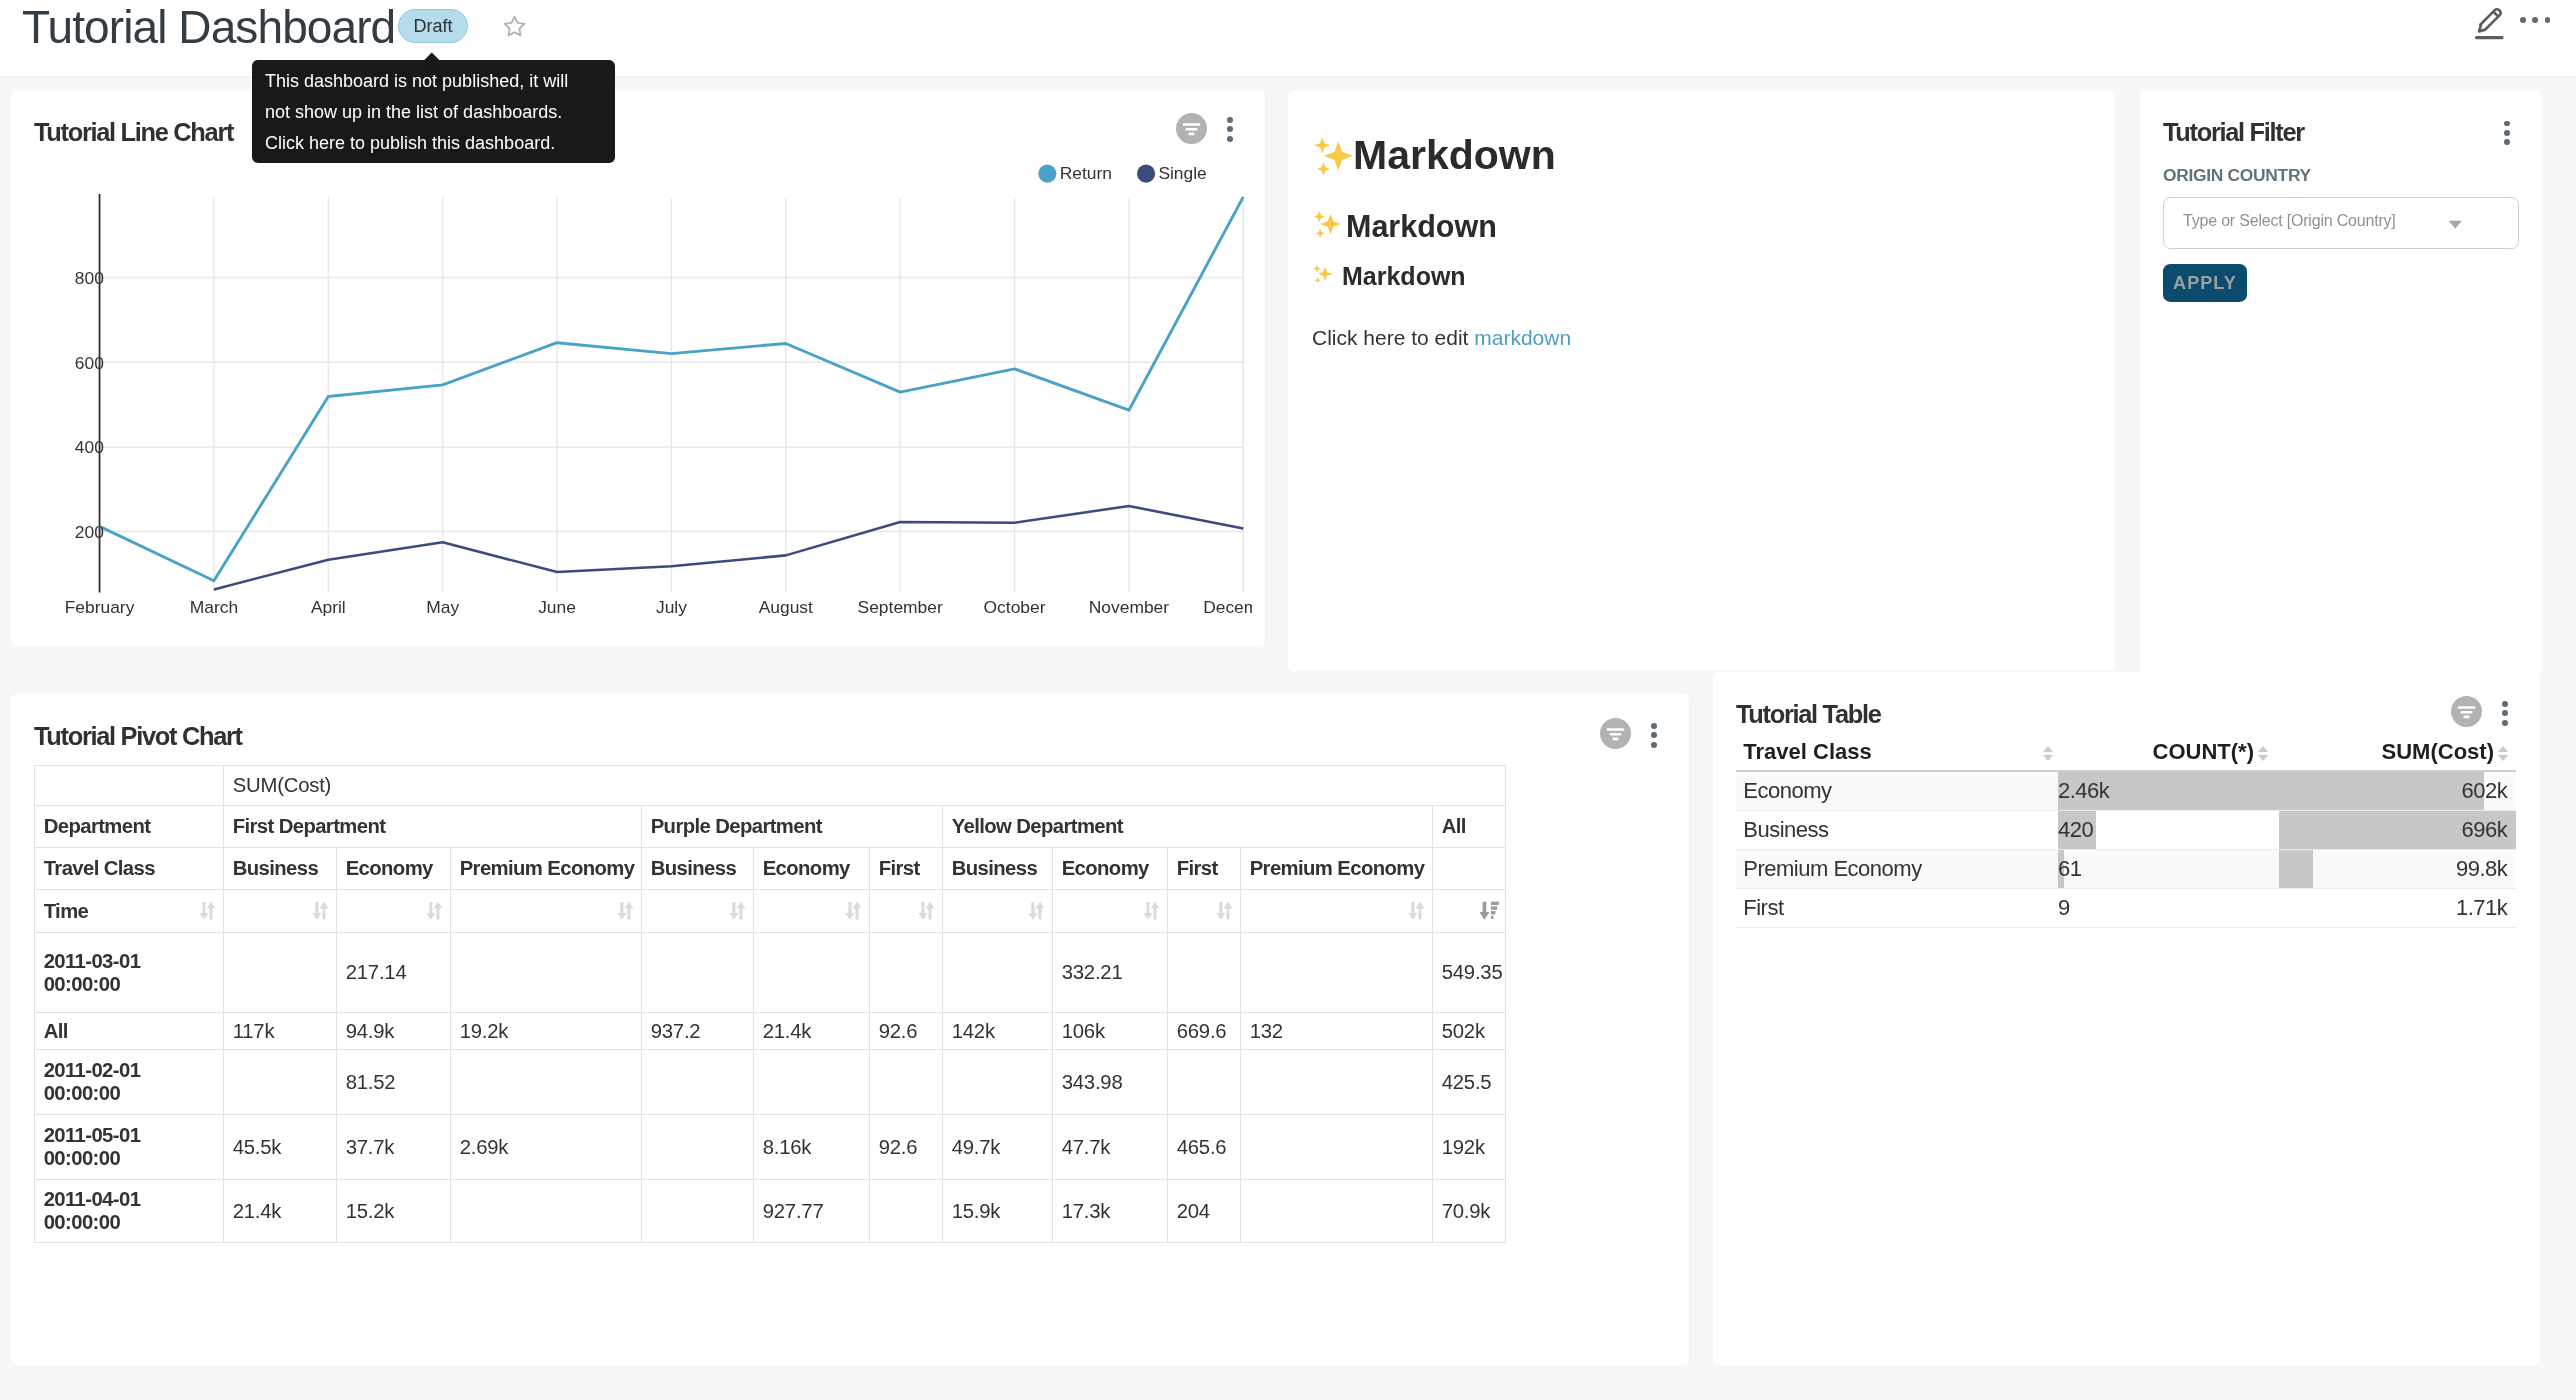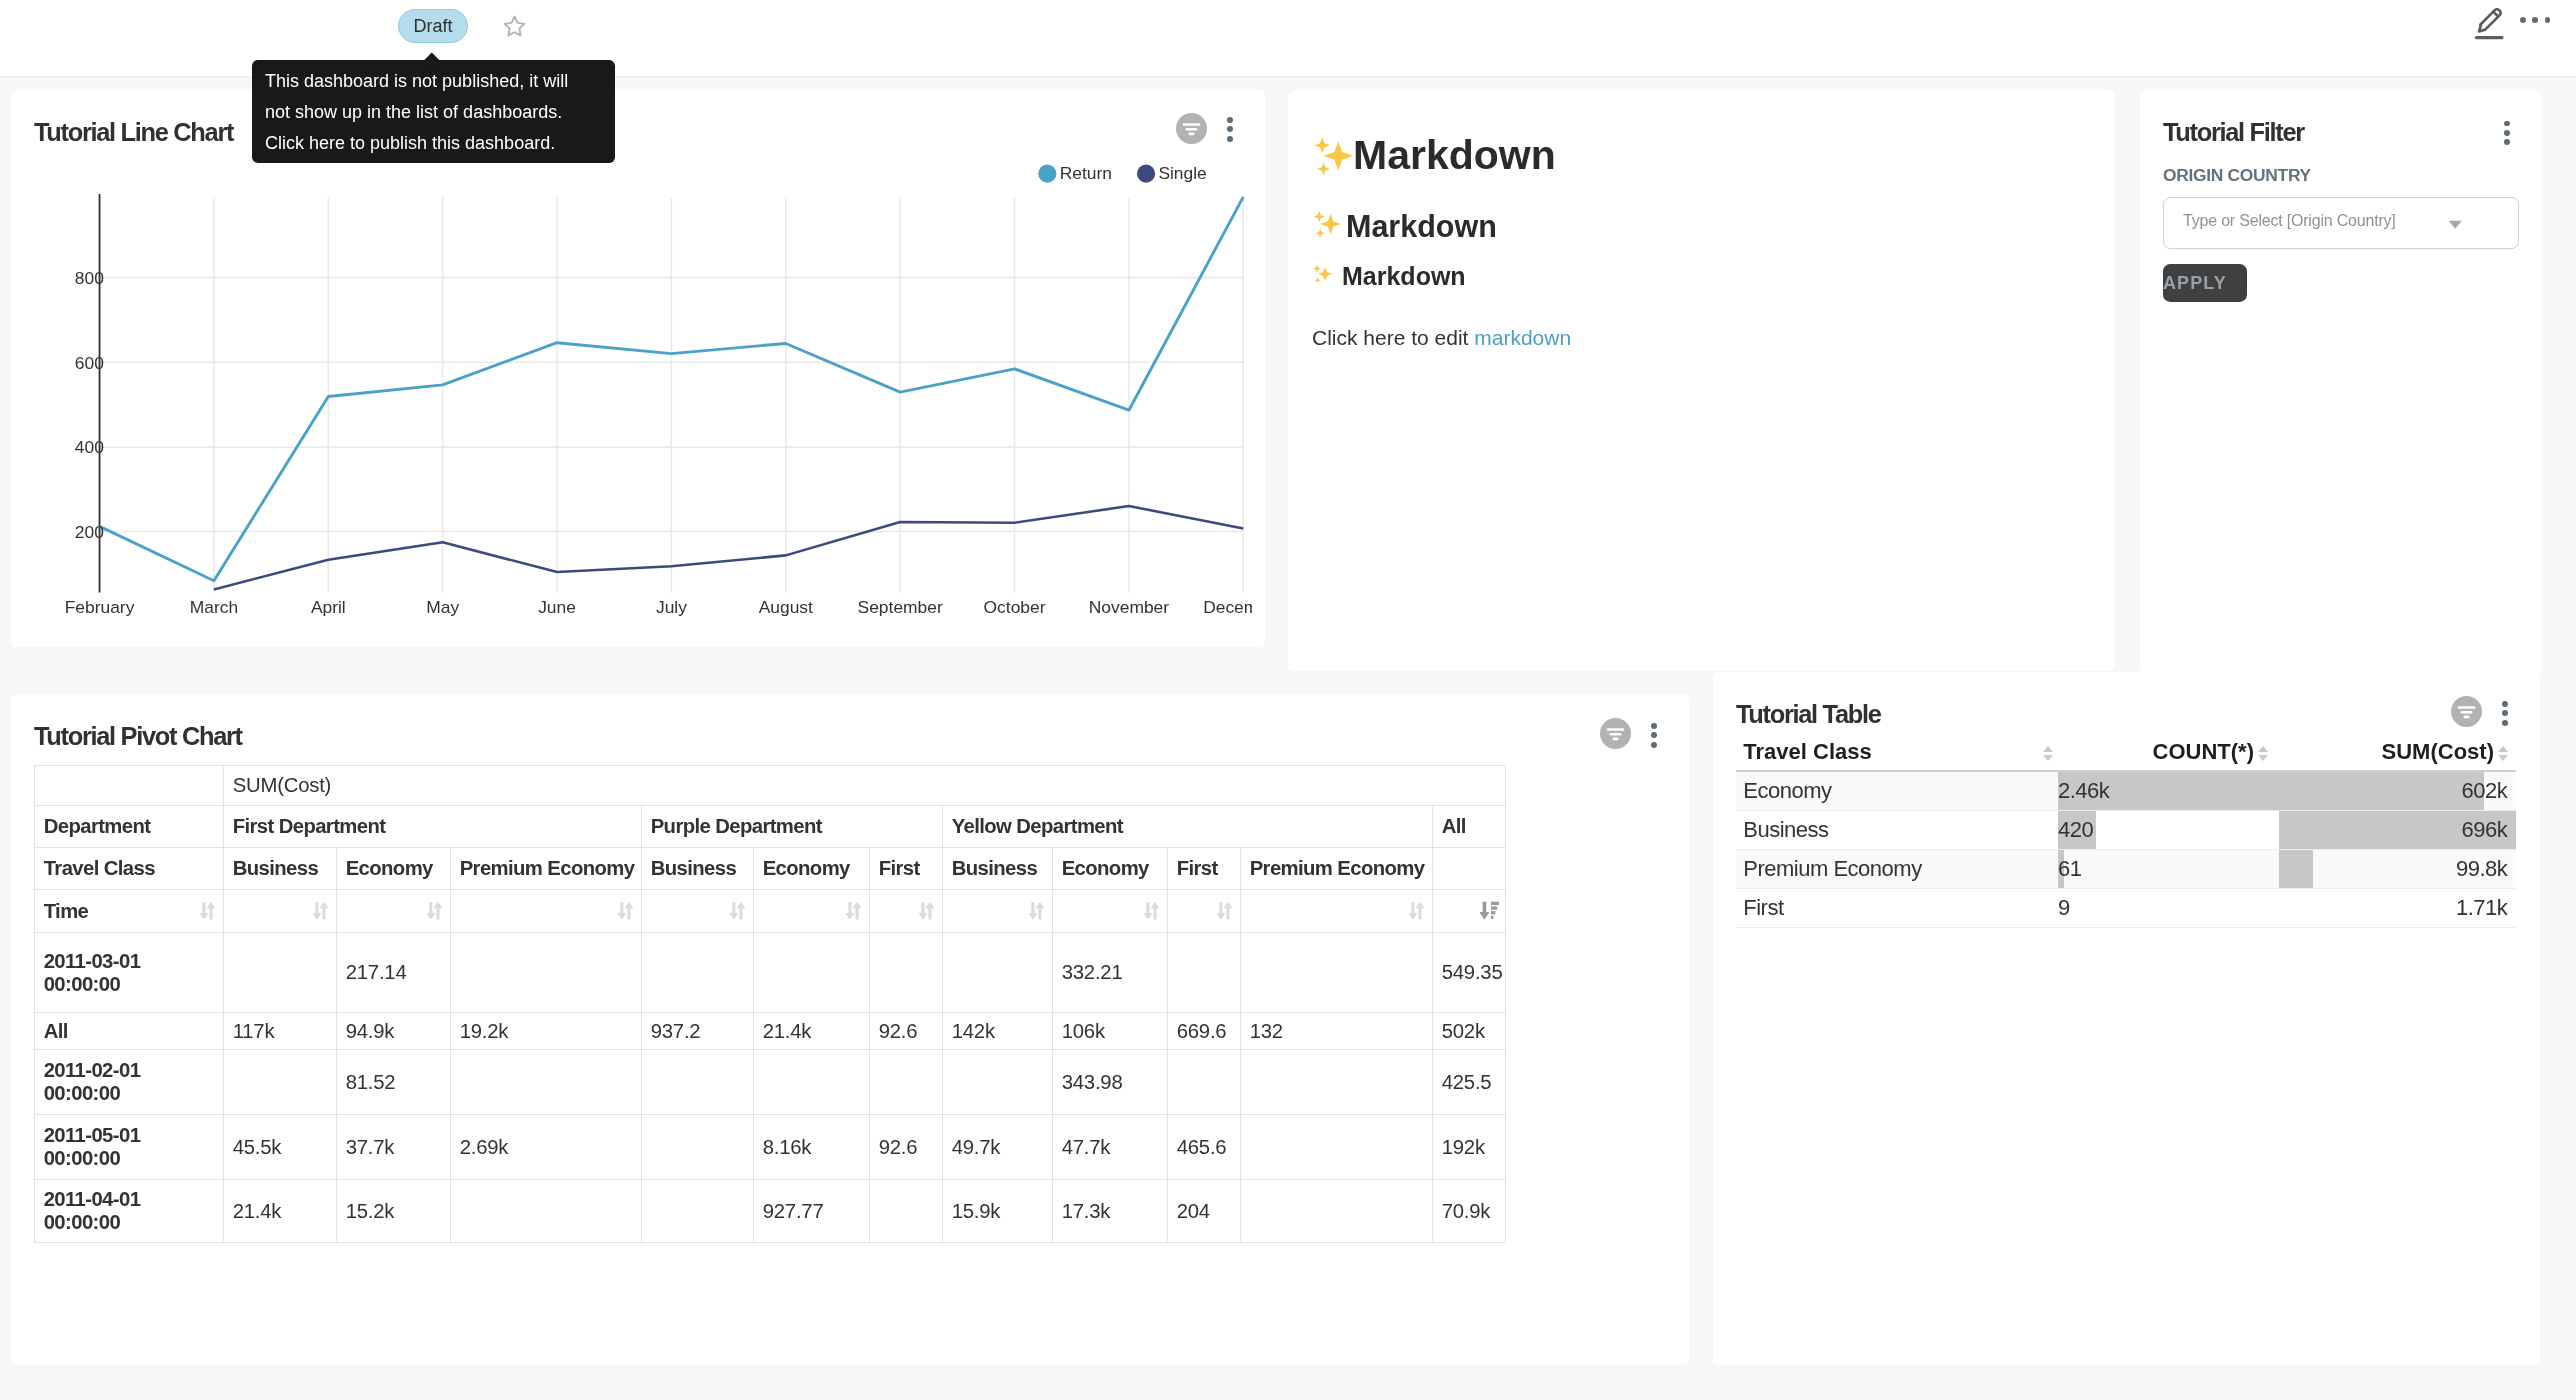--- a/index.html
+++ b/index.html
@@ -13,21 +13,21 @@
 
 .kebab span { display:block; width:5.8px; height:5.8px; border-radius:50%; background:#5f6b75; margin-bottom:3.6px; }
 .fcircle { position:absolute; width:31px; height:31px; border-radius:50%; background:#b2b2b2; }
 
 .tip { position:absolute; left:252px; top:60px; width:363px; height:103px; background:#18191b; border-radius:5.8px; color:#fff; font-size:18px; line-height:31px; padding:5.8px 0 0 13px; z-index:5; }
 .tip .arr { position:absolute; top:-5.1px; left:174px; width:11.6px; height:11.6px; background:#18191b; transform:rotate(45deg); }
 
 .flabel { position:absolute; font-size:17.4px; font-weight:700; color:#64727c; letter-spacing:-0.3px; }
 .fselect { position:absolute; border:1.5px solid #cfcfcf; border-radius:7.3px; background:#fff; }
 .fselect .ph { position:absolute; left:19px; top:13.8px; font-size:16px; color:#8b9299; letter-spacing:-0.2px; }
-.apply { position:absolute; background:#404040; border-radius:7.3px; color:#99a1a8; font-size:18px; font-weight:700; letter-spacing:1.1px; }
+.apply { position:absolute; background:#0c4a6e; border-radius:7.3px; color:#99a1a8; font-size:18px; font-weight:700; letter-spacing:1.1px; text-align:center; }
 
 .md h1 { font-size:41px; color:#2b2b2b; font-weight:700; }
 .md h2 { font-size:30.5px; color:#2b2b2b; font-weight:700; }
 .md h3 { font-size:25px; color:#2b2b2b; font-weight:700; }
 
 table.pv { border-collapse:collapse; table-layout:fixed; font-size:20.3px; color:#333; letter-spacing:-0.2px; }
 table.pv th, table.pv td { border:1.5px solid #e2e2e2; padding:0 0 0 8.7px; text-align:left; font-weight:400; vertical-align:middle; overflow:hidden; white-space:nowrap; }
 table.pv .b { font-weight:600; letter-spacing:-0.6px; }
 .si { position:absolute; right:8px; top:50%; margin-top:-10.2px; }
 .sia { position:absolute; right:5.8px; top:50%; margin-top:-10.2px; }
@@ -39,20 +39,21 @@
 .ttr span { position:absolute; top:0; height:100%; line-height:38px; background-repeat:no-repeat; }
 .c1 { left:0; width:322px; padding-left:7.3px; }
 .c2 { left:322px; width:221px; text-align:left; padding-right:25px; }
 .c3 { left:543px; width:237px; text-align:right; padding-right:8.7px; }
 </style>
 </head>
 <body>
 <div id="page">
 
   <div class="hdr">
+    <div class="hdr-title">Tutorial Dashboard</div>
     <div class="pill">Draft</div>
     <svg style="position:absolute;left:502px;top:13.8px" width="25" height="25" viewBox="0 0 24 24" fill="none" stroke="#b2b2b2" stroke-width="1.8" stroke-linejoin="round">
         <path d="M12 2.6l2.9 5.9 6.5 0.95-4.7 4.6 1.1 6.5L12 17.5l-5.8 3.05 1.1-6.5-4.7-4.6 6.5-0.95z"></path>
       </svg>
     <svg style="position:absolute;left:2472px;top:4.4px" width="36" height="36" viewBox="0 0 24 24" fill="none" stroke="#5d5d5d" stroke-width="1.8" stroke-linejoin="round" stroke-linecap="round">
         <g transform="translate(0,-1.4)">
           <path d="M5.5 15.2L15.2 5.5a2.05 2.05 0 0 1 2.9 0l0.4 0.4a2.05 2.05 0 0 1 0 2.9l-9.7 9.7-4.1 1.2 1.2-4.1z"></path>
           <path d="M14.2 6.5l2.9 2.9"></path>
         </g>
         <path d="M3 22.4h17" stroke-width="2.1"></path>

